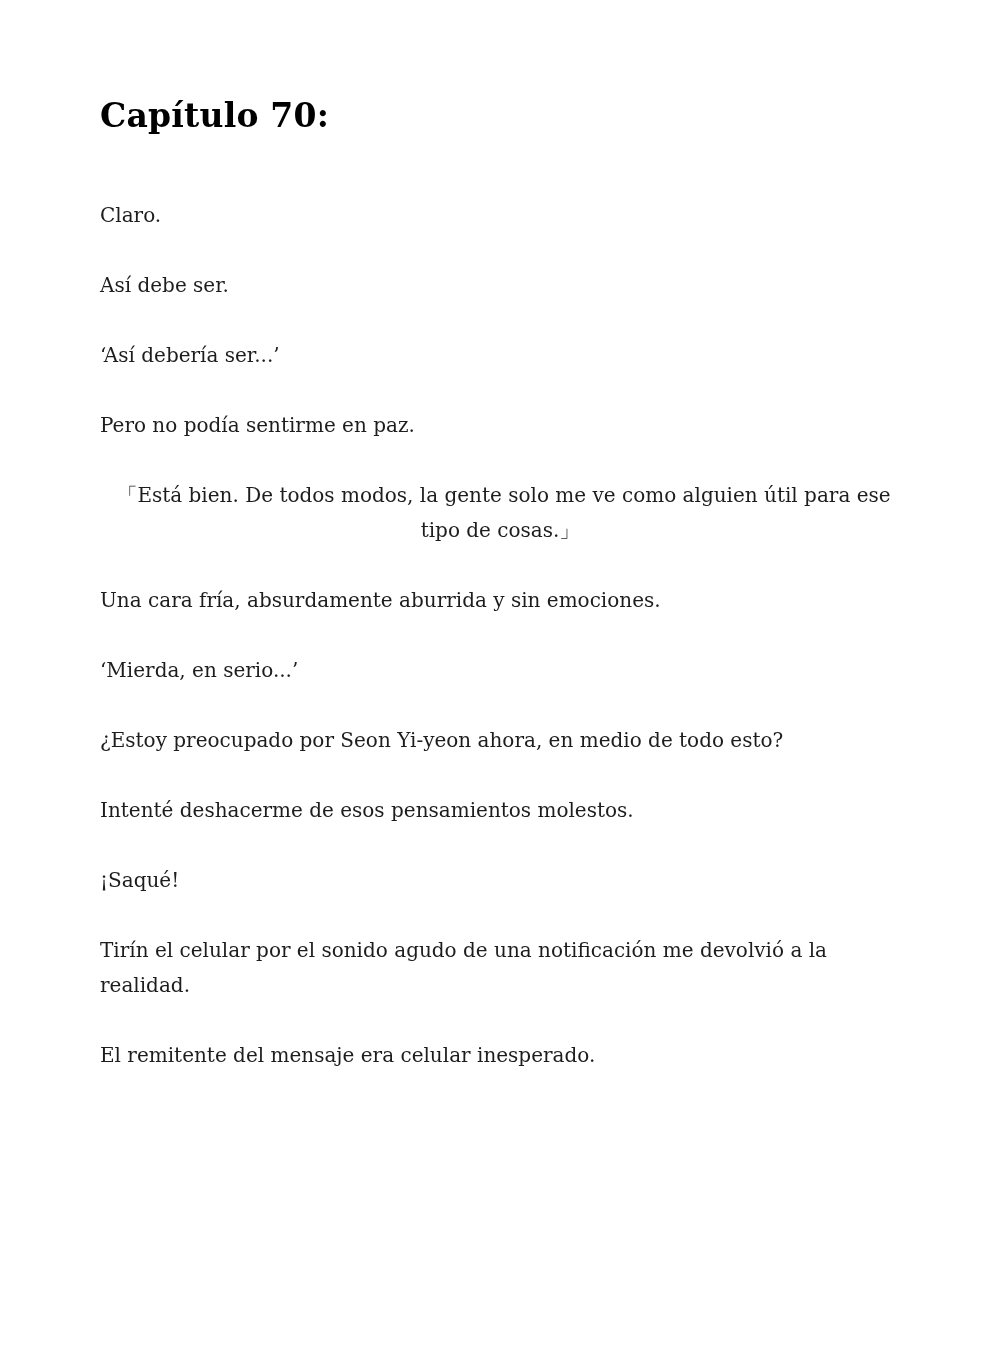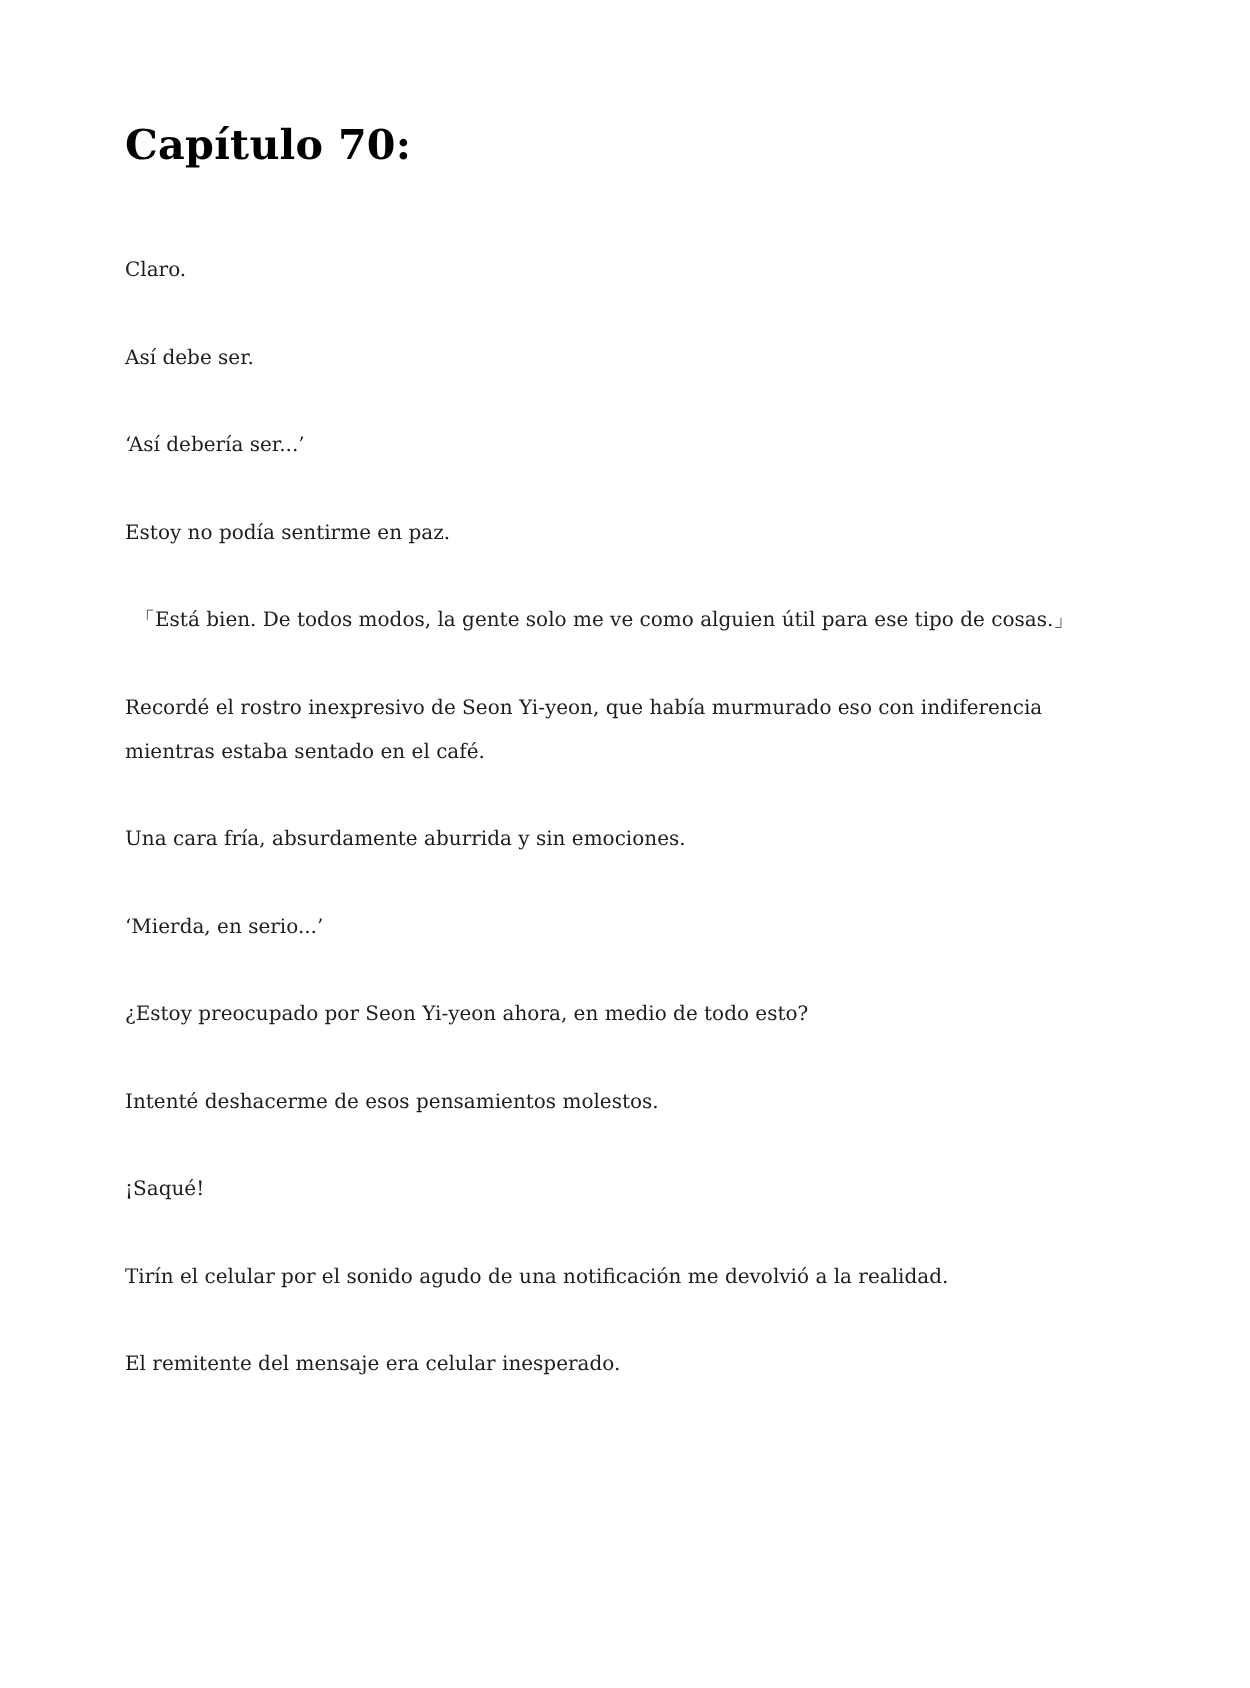--- a/index.html
+++ b/index.html
@@ -24,42 +24,42 @@
   .chapter-title {
     font-family: "DejaVu Serif", "Liberation Serif", serif;
     font-size: 33px;
     font-weight: 700;
     letter-spacing: 0.2px;
     color: #000000;
     margin: 0 0 64px 0;
     line-height: 1.1;
   }
   .para {
-    font-size: 16px;
+    font-size: 20px;
     line-height: 35px;
     margin: 0 0 35px 0;
     color: #1d1d1d;
     max-width: 800px;
   }
   .para.quote-bracket {
     text-indent: 8px;
+    text-align: center;
   }
 </style>
 </head>
 <body>
 
 <div class="page">
   <h1 class="chapter-title">Capítulo 70:</h1>
 
   <p class="para">Claro.</p>
   <p class="para">Así debe ser.</p>
   <p class="para">‘Así debería ser...’</p>
-  <p class="para">Estoy no podía sentirme en paz.</p>
+  <p class="para">Pero no podía sentirme en paz.</p>
   <p class="para quote-bracket">「Está bien. De todos modos, la gente solo me ve como alguien útil para ese tipo de cosas.」</p>
-  <p class="para">Recordé el rostro inexpresivo de Seon Yi-yeon, que había murmurado eso con indiferencia mientras estaba sentado en el café.</p>
   <p class="para">Una cara fría, absurdamente aburrida y sin emociones.</p>
   <p class="para">‘Mierda, en serio...’</p>
   <p class="para">¿Estoy preocupado por Seon Yi-yeon ahora, en medio de todo esto?</p>
   <p class="para">Intenté deshacerme de esos pensamientos molestos.</p>
   <p class="para">¡Saqué!</p>
   <p class="para">Tirín el celular por el sonido agudo de una notificación me devolvió a la realidad.</p>
   <p class="para">El remitente del mensaje era celular inesperado.</p>
 </div>
 
 </body></html>

